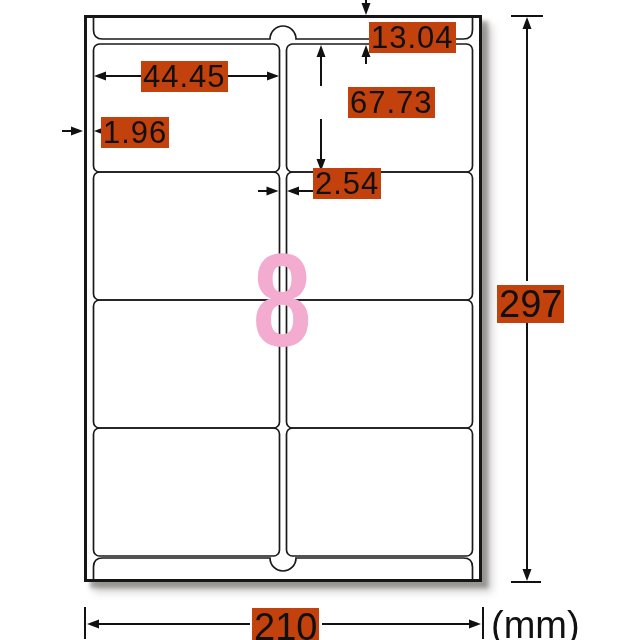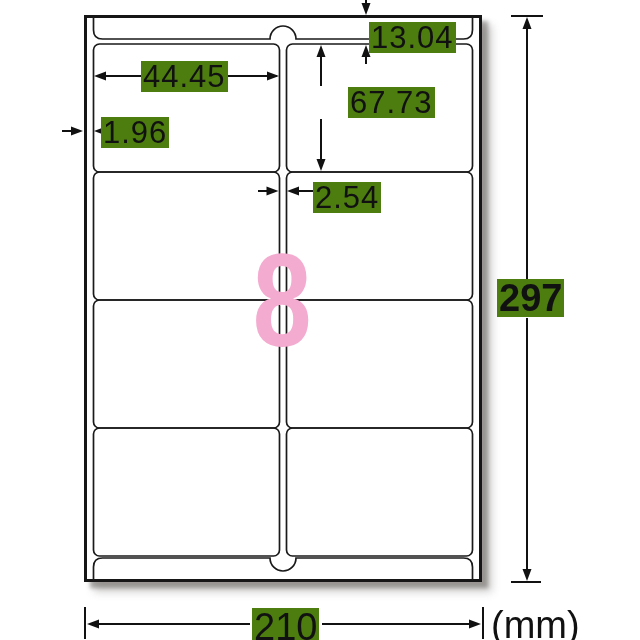--- a/index.html
+++ b/index.html
@@ -8,21 +8,21 @@
     font-family:"Liberation Sans",sans-serif;color:#111;overflow:hidden;
   }
   #paper{
     position:absolute;left:84px;top:15px;width:398px;height:567px;
     box-sizing:border-box;background:#ffffff;border:3px solid #161616;
     box-shadow:6px 6px 4px rgba(80,75,70,.45),10px 10px 8px rgba(80,75,70,.25);
   }
   #overlay{position:absolute;left:0;top:0;width:640px;height:640px;}
   .dim{
     position:absolute;font-size:31px;letter-spacing:1px;line-height:1;
-    background:#4d7c0f;padding:0 2px;white-space:nowrap;z-index:6;
+    background:#c2410c;padding:0 2px;white-space:nowrap;z-index:6;
   }
   .dim.big{font-size:38px;letter-spacing:0;}
   .dim.nobg{background:transparent;}
   #big8{
     position:absolute;left:282px;top:301px;z-index:5;
     transform:translate(-50%,-50%) scaleX(0.8);
     font-size:132px;font-weight:bold;line-height:1;color:#f4abd0;
   }
   svg{display:block;}
 </style>
@@ -101,16 +101,16 @@
     <line x1="483" y1="607" x2="483" y2="639"></line>
   </g>
 </svg>
 
 <div id="big8">8</div>
 
 <div class="dim" style="left:369px;top:22px;">13.04</div>
 <div class="dim" style="left:141px;top:61px;">44.45</div>
 <div class="dim" style="left:101px;top:117px;">1.96</div>
 <div class="dim" style="left:300px;top:87px;margin-left:48px;">67.73</div>
-<div class="dim" style="left:313px;top:182px;">2.54</div>
-<div class="dim big" style="left:497px;top:279px;font-weight:bold;">297</div>
+<div class="dim" style="left:313px;top:168px;">2.54</div>
+<div class="dim big" style="left:497px;top:285px;">297</div>
 <div class="dim big" style="left:252px;top:608px;">210</div>
 <div class="dim big nobg" style="left:489px;top:606px;">(mm)</div>
 
 </body></html>

